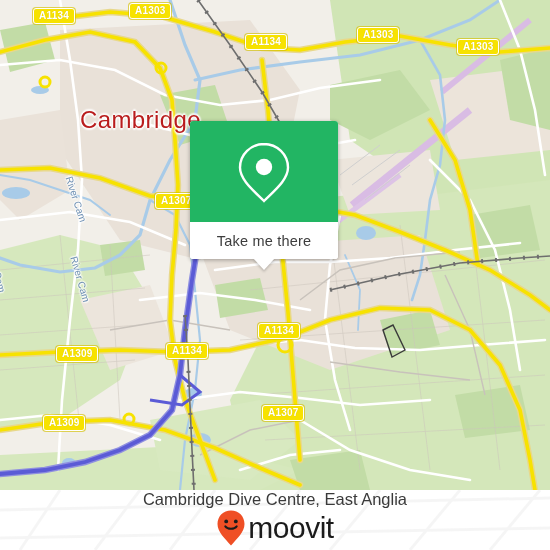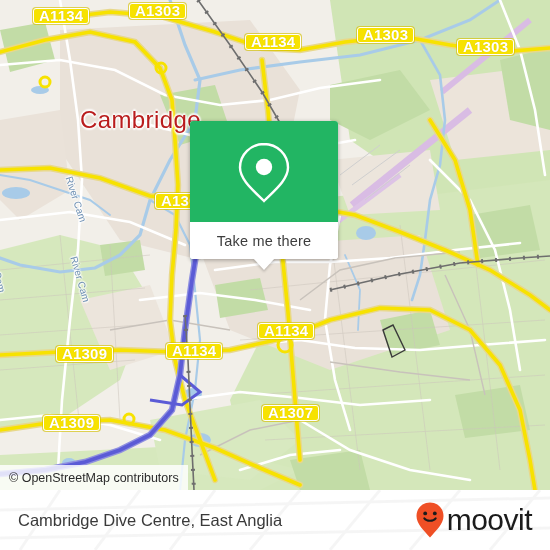--- a/index.html
+++ b/index.html
@@ -6,21 +6,21 @@
   body{width:550px;height:550px;font-family:"Liberation Sans",sans-serif;}
   .screen{position:relative;width:550px;height:550px;overflow:hidden;background:#fff;}
 
   
   .map{position:absolute;left:0;top:0;width:550px;height:490px;overflow:hidden;
        background:#f2efe9;}
   .map-layer{position:absolute;left:0;top:0;width:550px;height:490px;}
 
   
   .shield{position:absolute;background:#f7e200;border:1.4px solid #ffffff;
-          border-radius:3px;color:#ffffff;font-size:15px;font-weight:bold;
+          border-radius:3px;color:#ffffff;font-size:10px;font-weight:bold;
           letter-spacing:.2px;line-height:14px;height:14px;padding:0 5px;
           text-align:center;white-space:nowrap;
           box-shadow:0 0 0 1px rgba(210,190,0,.65);
           text-shadow:0 0 1px rgba(120,105,0,.25);}
 
   
   .city-label{position:absolute;color:#b91c1c;font-size:24px;letter-spacing:.4px;
               white-space:nowrap;text-shadow:
                1.6px 0 1.6px #fff,-1.6px 0 1.6px #fff,0 1.6px 1.6px #fff,0 -1.6px 1.6px #fff;}
   .river-label{position:absolute;color:#6d8fb3;font-size:10px;white-space:nowrap;
@@ -42,22 +42,22 @@
 
   
   .attrib{position:absolute;left:0;top:465px;height:25px;
           background:rgba(255,255,255,.82);
           display:flex;align-items:center;padding:0 9px 0 9px;}
   .attrib span{font-size:12.5px;color:#2b2b2b;white-space:nowrap;}
 
   
   .footer{position:absolute;left:0;top:490px;width:550px;height:60px;
           background:#ffffff;display:flex;align-items:center;
-          justify-content:space-between;padding:0 18px;box-sizing:border-box;
-          overflow:hidden;}
+          padding:0 0;box-sizing:border-box;
+          overflow:hidden;flex-direction:column;}
   .footer-title{font-size:16.5px;color:#3a3a3a;white-space:nowrap;z-index:2;}
   .brand{display:flex;align-items:center;gap:2px;z-index:2;}
   .brand-word{font-size:30px;color:#1b1b1b;letter-spacing:-.5px;line-height:30px;
               font-weight:normal;}
   .footer-ghost{position:absolute;left:0;top:0;width:550px;height:60px;opacity:.5;}
 </style>
 </head>
 <body>
 
 <div class="screen">
@@ -230,23 +230,20 @@
                    C54,15.6 43.2,5 30,5 Z" fill="none" stroke="#ffffff" stroke-width="2.4"></path>
           <circle cx="30" cy="28" r="8.2" fill="#ffffff"></circle>
         </svg>
       </div>
       <div class="card-bottom">
         <span>Take me there</span>
       </div>
       <div class="card-tail"></div>
     </div>
 
-    <div class="attrib">
-      <span>© OpenStreetMap contributors</span>
-    </div>
   </div>
 
   <div class="footer">
     <svg class="footer-ghost" viewBox="0 0 550 60" preserveAspectRatio="none">
       <g stroke="#ededed" stroke-width="3" fill="none">
         <path d="M20,60 L60,0 M95,60 L140,0 M170,60 L215,0 M250,60 L300,0
                  M330,60 L380,0 M410,60 L460,0 M490,60 L540,0"></path>
         <path d="M0,20 L550,8 M0,48 L550,38"></path>
       </g>
     </svg>

